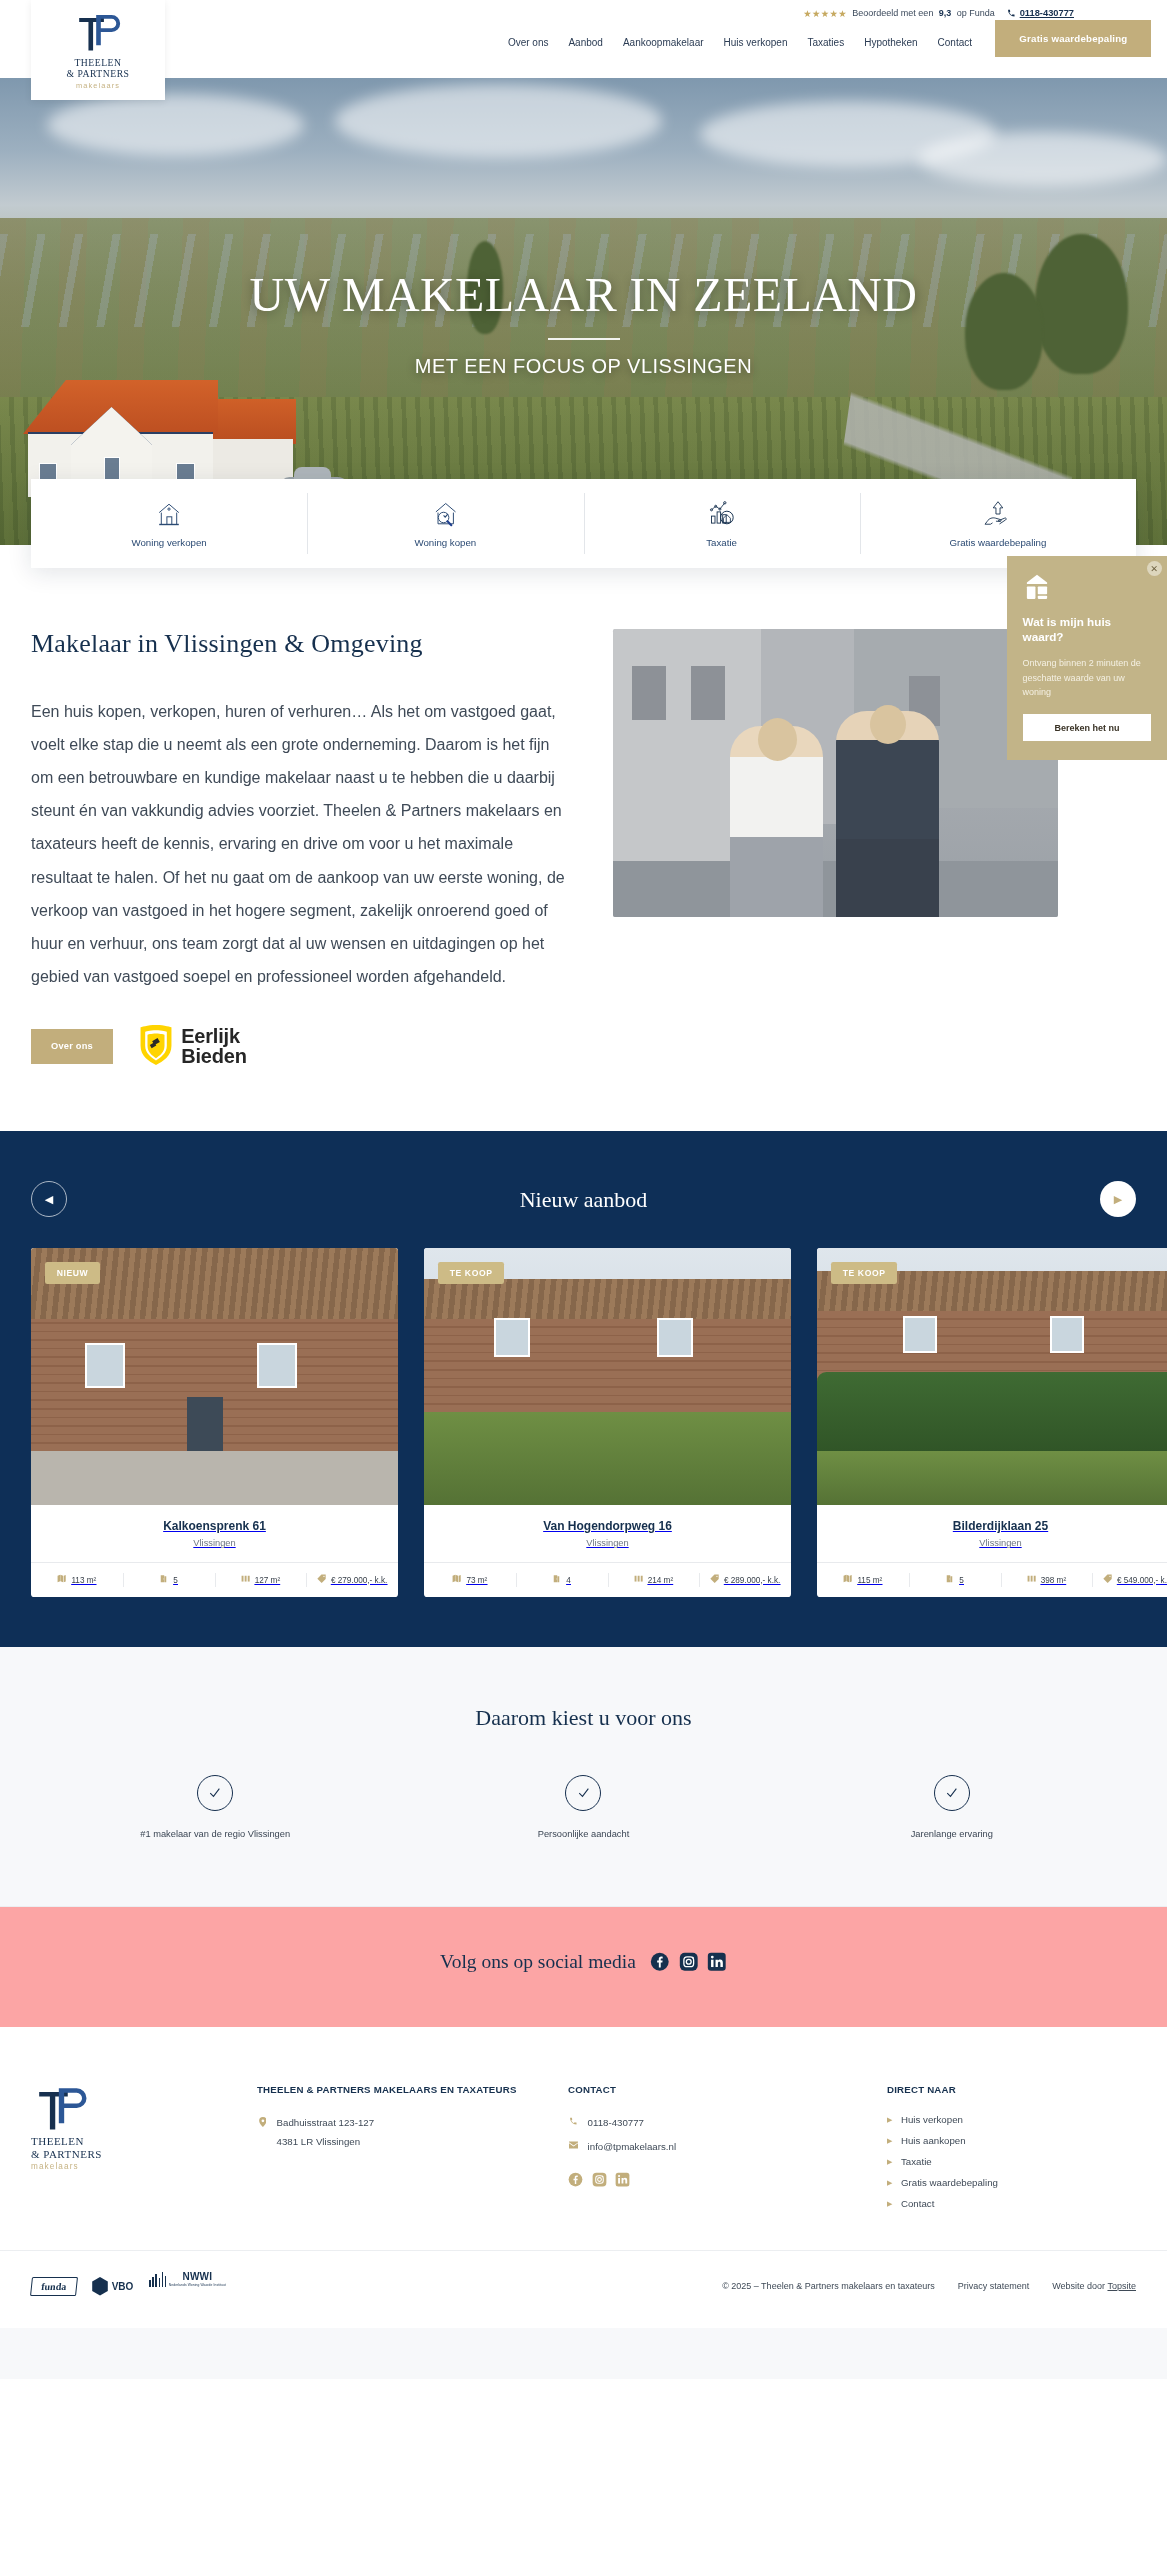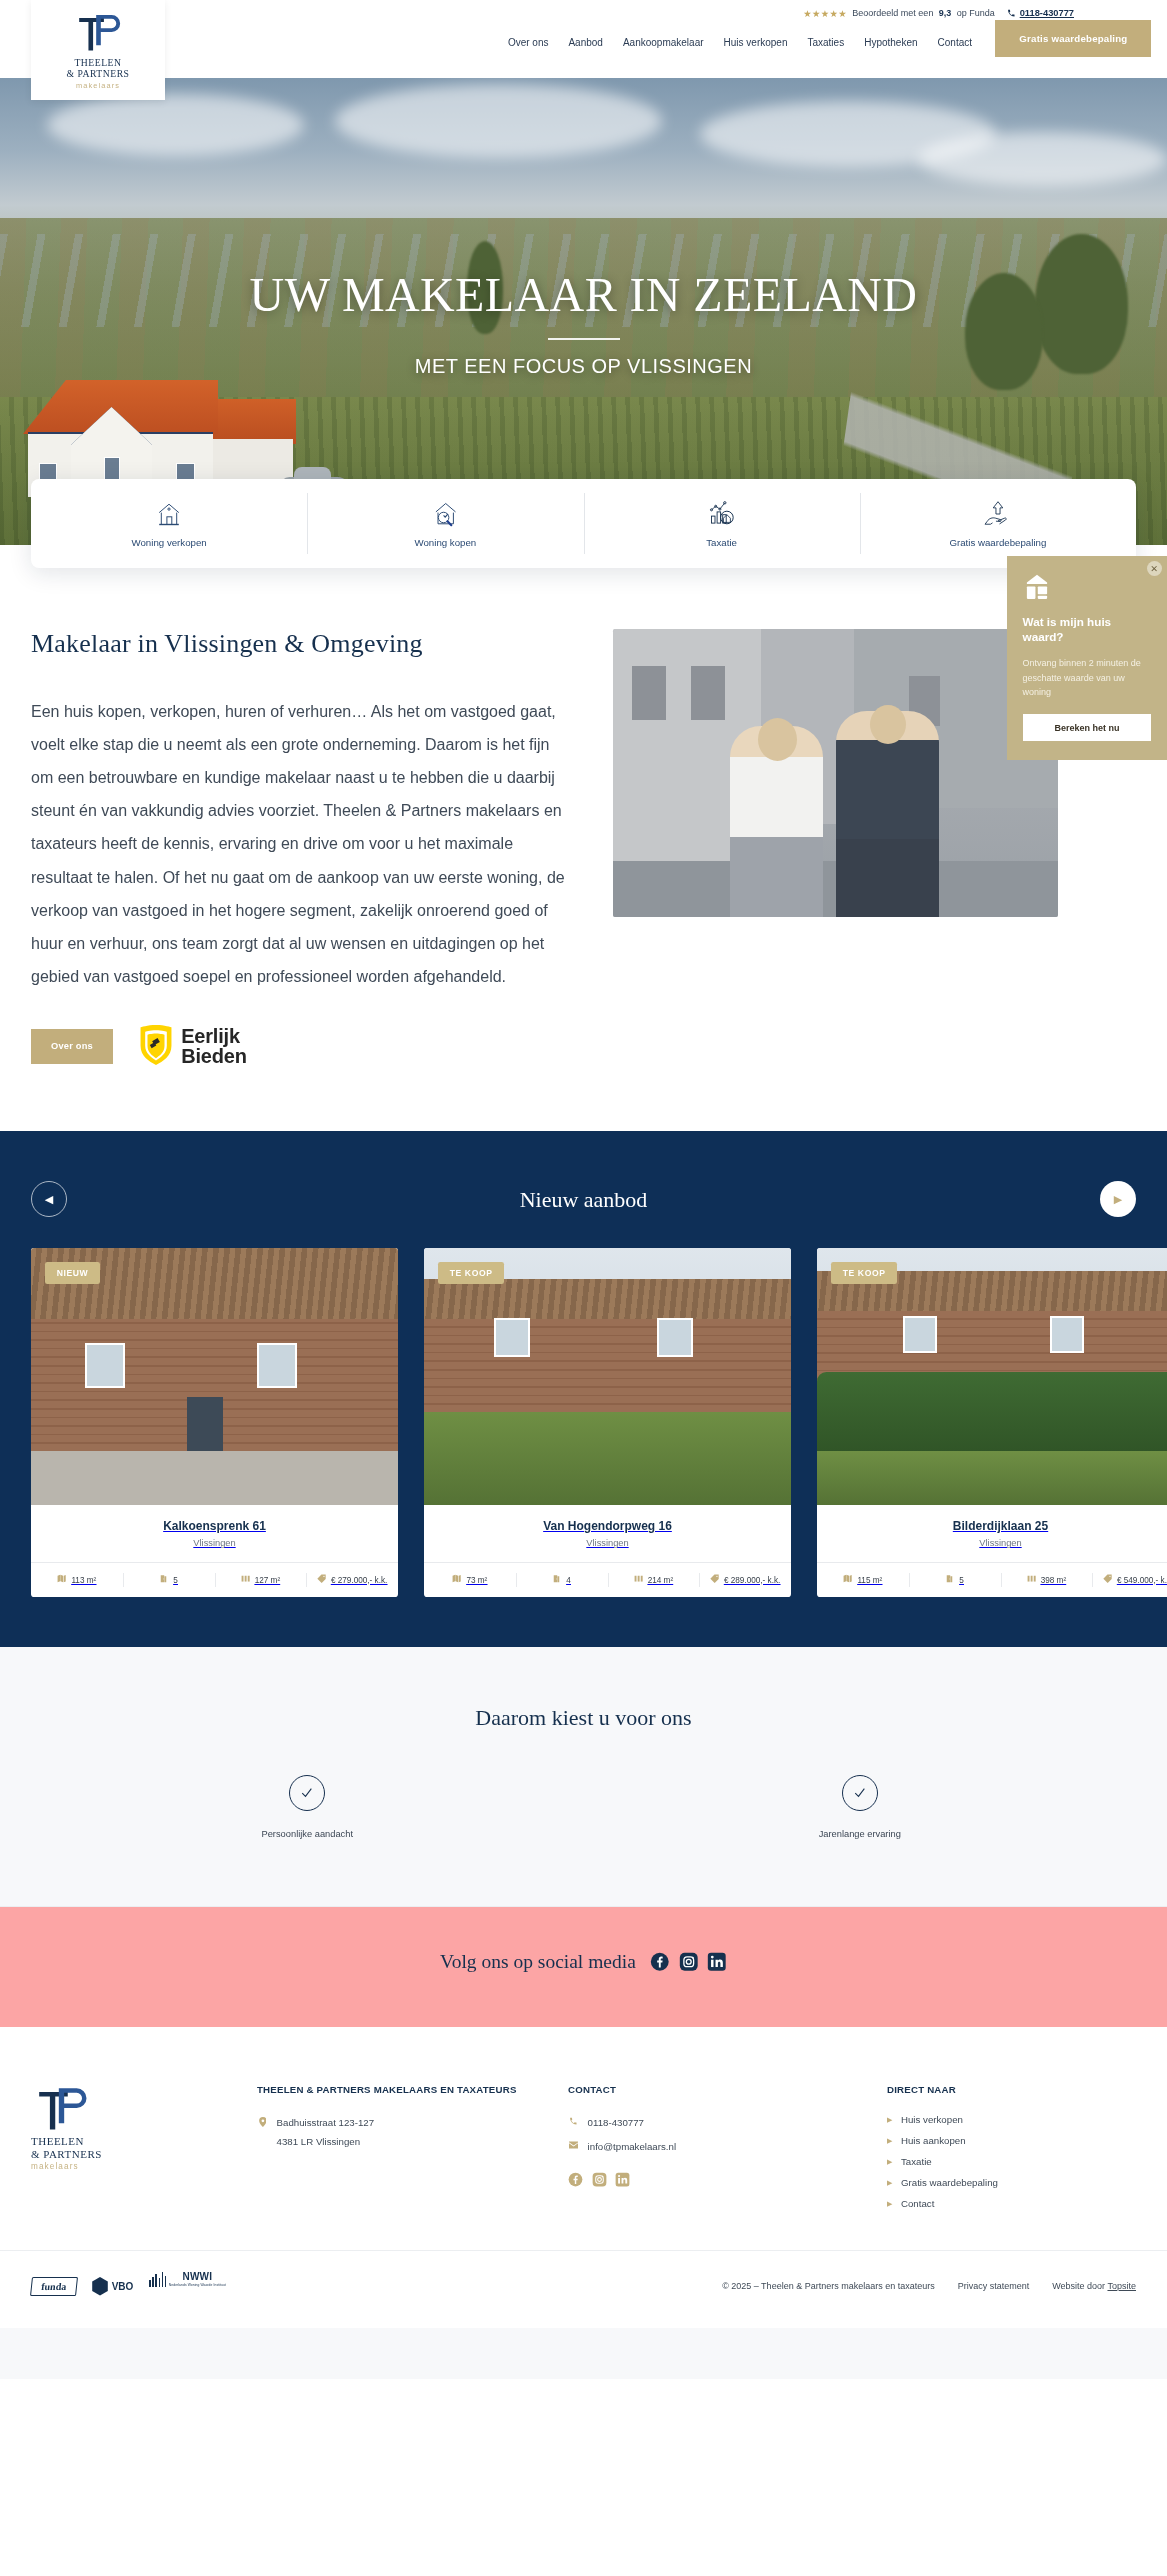--- a/index.html
+++ b/index.html
@@ -145,21 +145,21 @@
   }
   .hero-rule { width:72px; height:1.6px; background:rgba(255,255,255,.9); margin:17px 0 15.6px; }
   .hero h2 {
     font-family:"Liberation Sans", sans-serif; font-weight:400; color:#ffffff;
     font-size:20px; letter-spacing:0.5px; text-shadow:0 1.6px 9.3px rgba(0,0,0,.40);
   }
 
   
   .services-wrap { position:relative; margin-top:-66px; z-index:20; padding:0 31px; }
   .services {
-    background:#ffffff; border-radius:8px; box-shadow:0 4.7px 23px rgba(20,35,60,.12);
+    background:#ffffff; border-radius:0; box-shadow:0 4.7px 23px rgba(20,35,60,.12);
     display:flex; height:89px; overflow:hidden;
   }
   .service {
     flex:1; display:flex; flex-direction:column; align-items:center; justify-content:center;
     gap:8.6px; text-decoration:none; position:relative;
   }
   .service + .service:before {
     content:""; position:absolute; left:0; top:14px; bottom:14px; width:0.8px; background:#e3e6ea;
   }
   .service .svc-icon { height:30px; display:flex; align-items:flex-end; }
@@ -673,20 +673,28 @@
           </div>
         </div>
       </a>
 
     </div>
   </section>
 
   <section class="usp">
     <h3>Daarom kiest u voor ons</h3>
     <div class="usp-row">
+      <div class="usp-item">
+        <div class="usp-circle">
+          <svg width="15.6" height="15.6" viewBox="0 0 24 24" fill="none" stroke="#17304f" stroke-width="1.6">
+              <path d="M5 12.5 l5 5 9-12"></path>
+            </svg>
+        </div>
+        <div class="usp-label">#1 makelaar van de regio Vlissingen</div>
+      </div>
       <div class="usp-item">
         <div class="usp-circle">
           <svg width="15.6" height="15.6" viewBox="0 0 24 24" fill="none" stroke="#17304f" stroke-width="1.6">
               <path d="M5 12.5 l5 5 9-12"></path>
             </svg>
         </div>
         <div class="usp-label">Persoonlijke aandacht</div>
       </div>
       <div class="usp-item">
         <div class="usp-circle">

